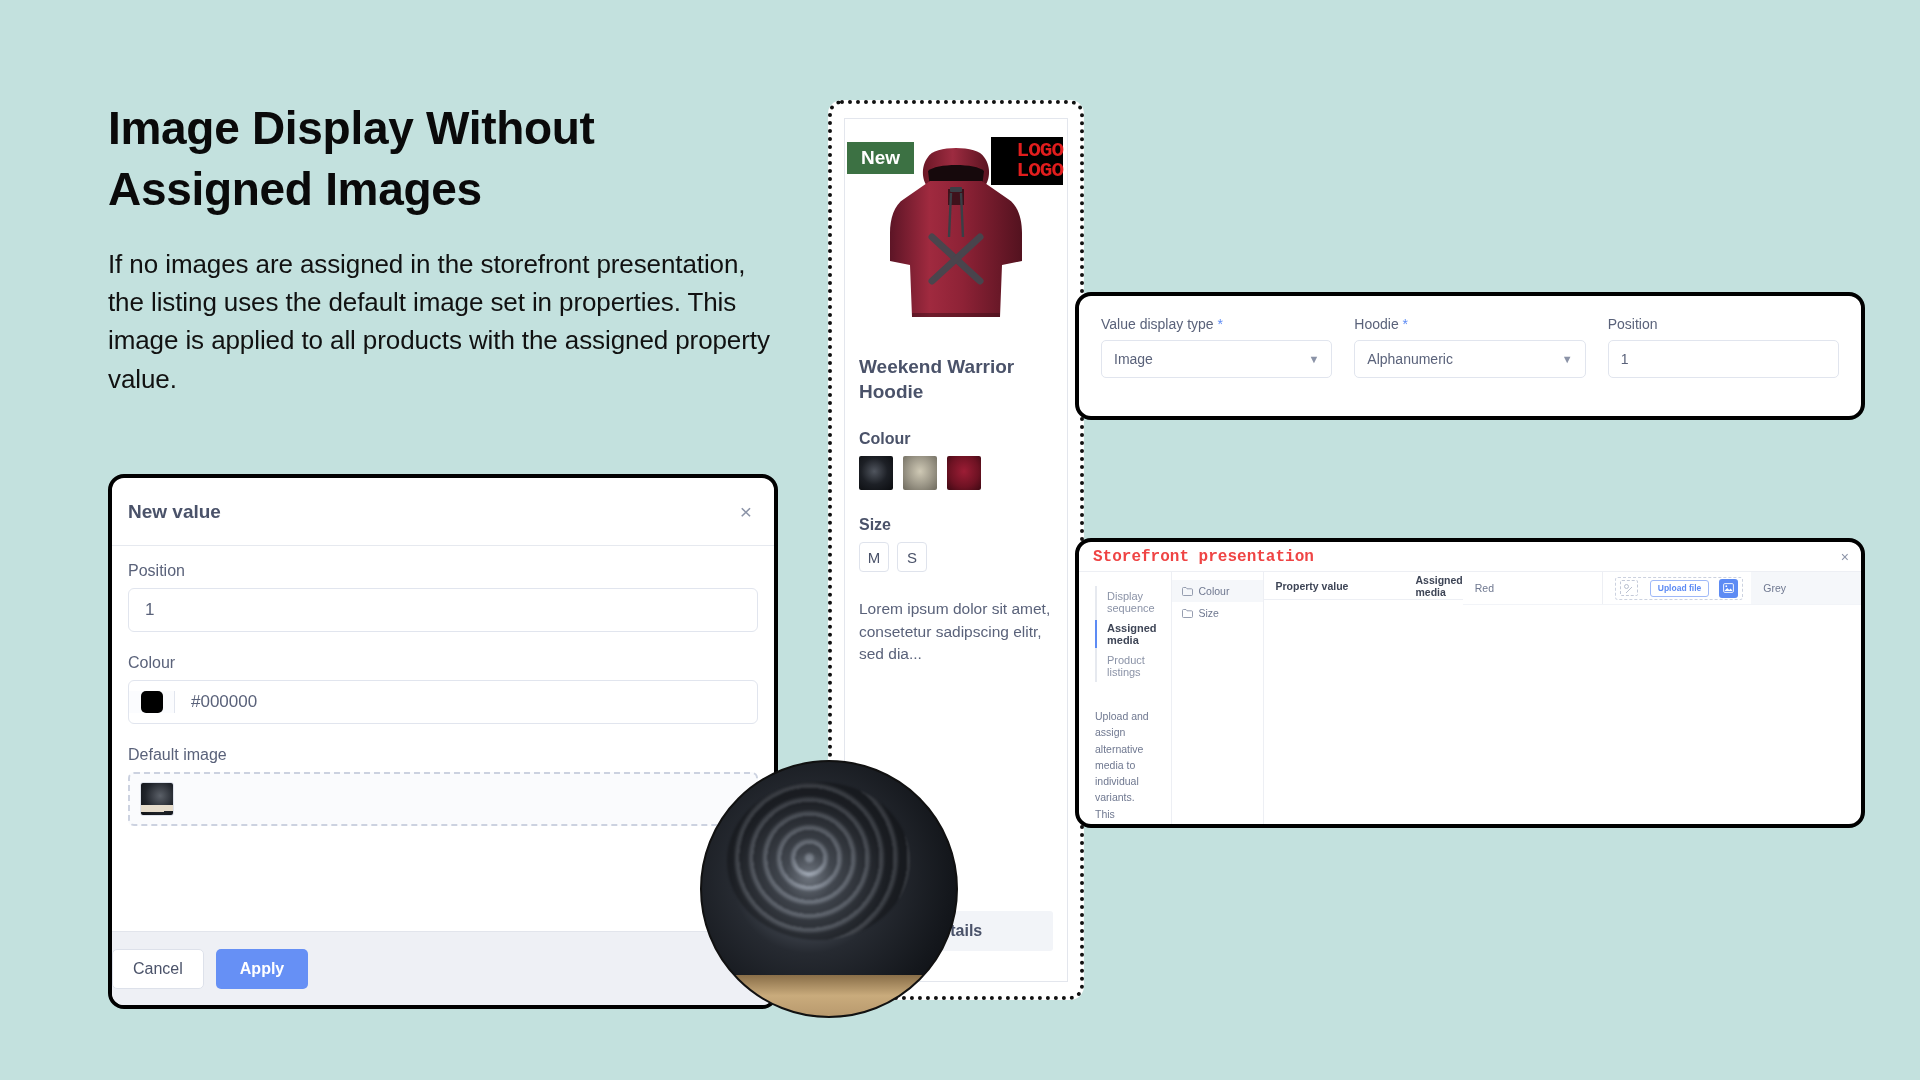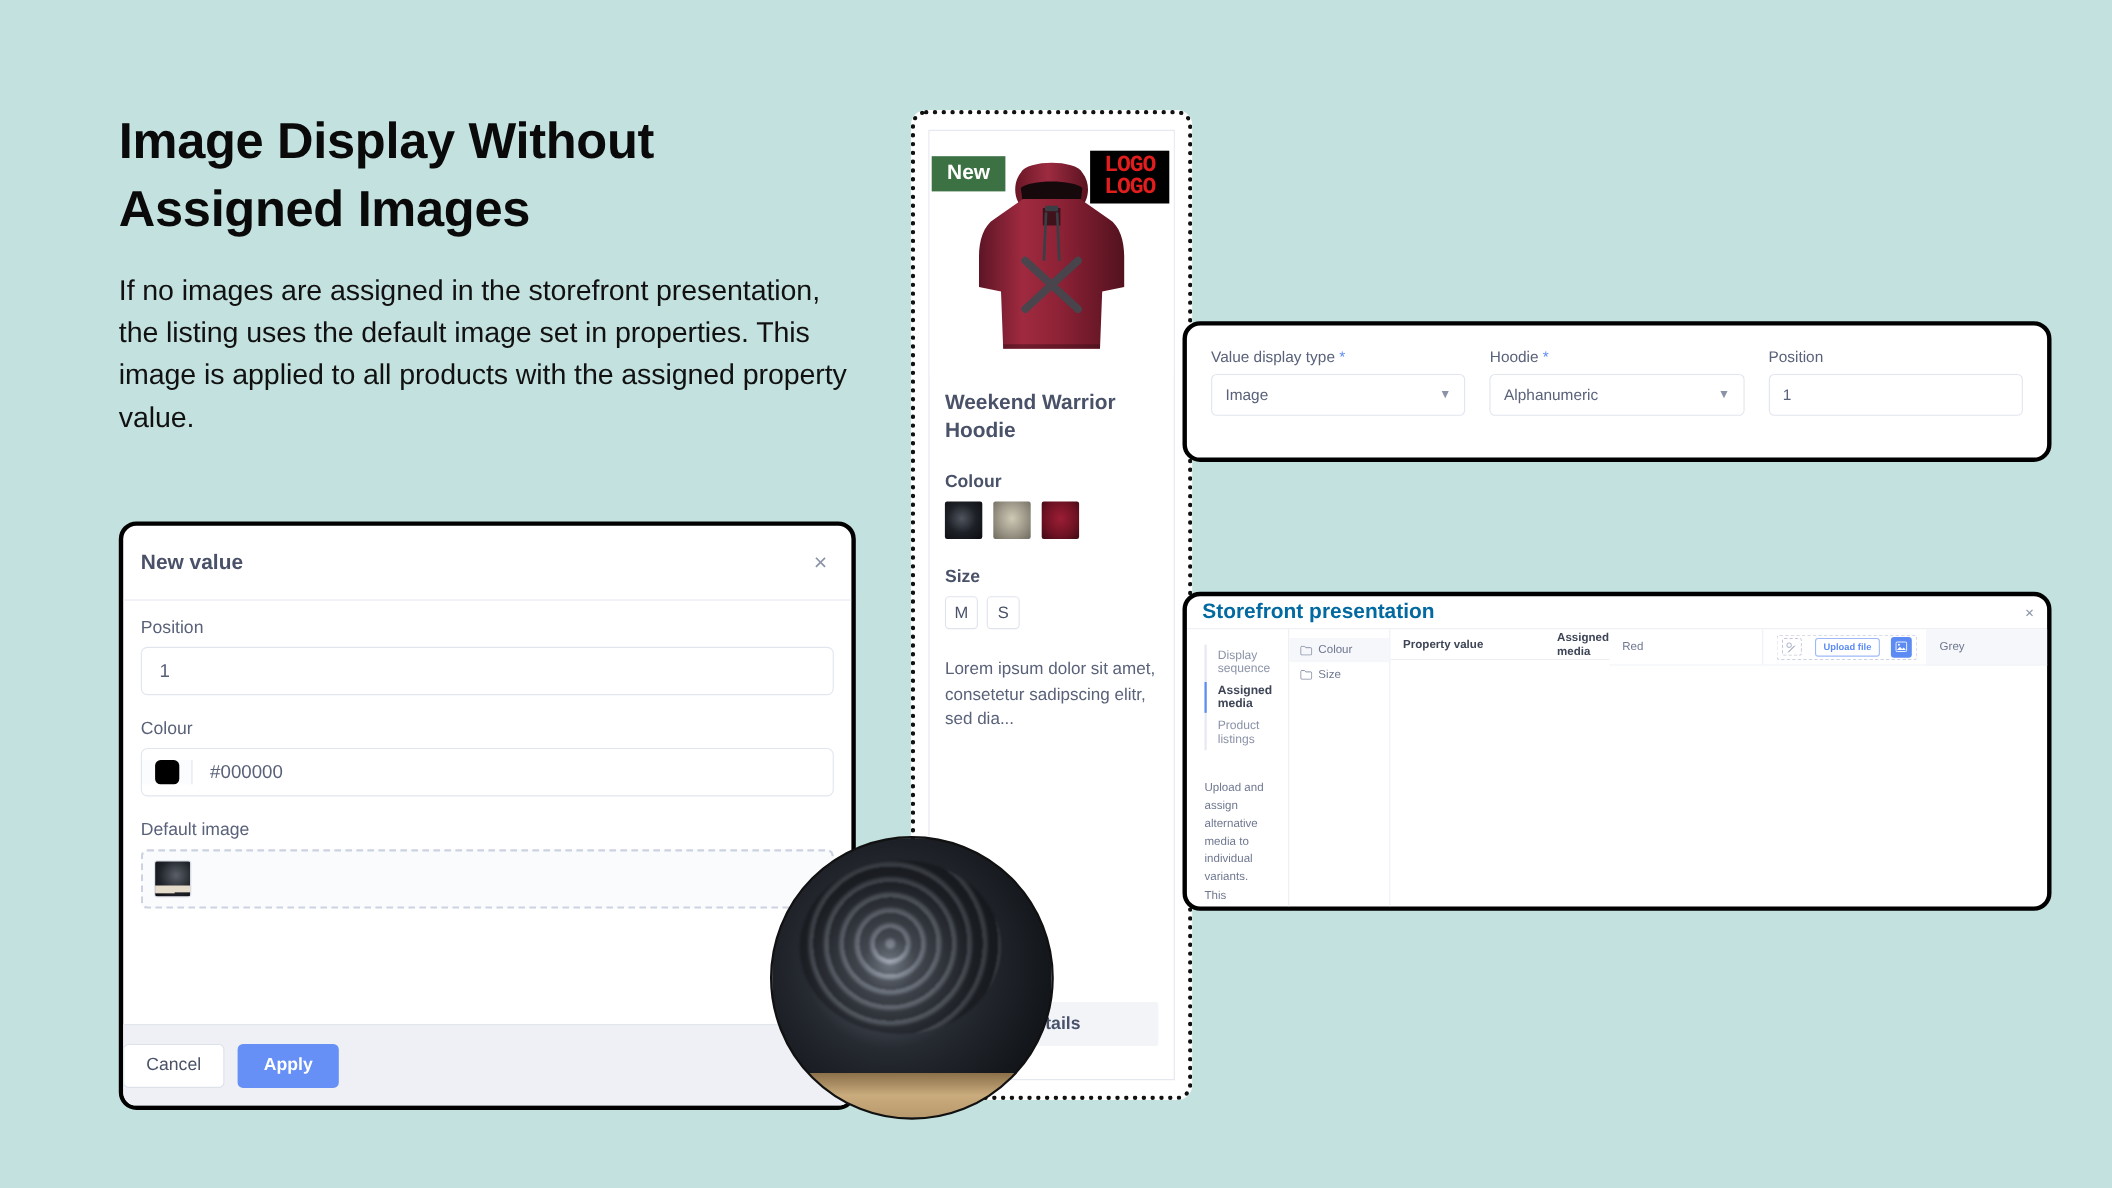--- a/index.html
+++ b/index.html
@@ -100,21 +100,21 @@
   }
   .hero { position: relative; height: 222px; background: #fff; }
   .badge-new {
     position: absolute; left: 2px; top: 23px; background: #3c7143; color: #fff;
     font-size: 19px; font-weight: bold; padding: 5px 14px; z-index: 3;
   }
   .logo-box {
     position: absolute; right: 4px; top: 18px; width: 72px; height: 48px;
     background: #000; color: #e11d1d; font-weight: bold; font-size: 21px;
     line-height: 0.97; letter-spacing: -1px; z-index: 3;
-    display: flex; flex-direction: column; align-items: center; justify-content: center;
+    display: flex; flex-direction: column; align-items: flex-end; justify-content: center;
     font-family: "Liberation Mono", monospace;
   }
   .hoodie {
     position: absolute; left: 50%; top: 22px; transform: translateX(-50%);
     width: 148px; height: 182px;
   }
   .pcard-body { padding: 14px 14px 0 14px; flex: 1; }
   .p-title { font-size: 19px; font-weight: bold; color: #4a5269; line-height: 1.3; }
   .sec-label { font-size: 16px; font-weight: bold; color: #4a5269; margin: 26px 0 8px; }
   .sw-row { display: flex; gap: 10px; }
@@ -175,21 +175,21 @@
 
   
   .panel-sf {
     position: absolute; left: 1075px; top: 538px; width: 790px; height: 290px;
     background: #fff; border: 4px solid #000; border-radius: 16px; overflow: hidden;
   }
   .sf-head {
     height: 30px; display: flex; align-items: center; justify-content: space-between;
     padding: 0 12px 0 14px; border-bottom: 1px solid #edeff4;
   }
-  .sf-title { font-size: 19px; font-weight: bold; color: #0369a1; }
+  .sf-title { font-size: 16px; font-weight: bold; color: #ef4444; font-family: Liberation Mono, monospace; }
   .sf-close { font-size: 14px; color: #8b93a7; cursor: pointer; }
   .sf-cols { display: flex; height: 252px; }
   .sf-nav { width: 192px; border-right: 1px solid #edeff4; padding: 14px 14px 0 16px; }
   .nav-list { border-left: 2px solid #e6e9ef; padding-left: 10px; margin-bottom: 26px; }
   .nav-item { font-size: 11px; color: #8b93a7; padding: 4px 0; cursor: pointer; }
   .nav-item.active { color: #3e4556; font-weight: bold; }
   .nav-accent { position: relative; }
   .nav-accent::before {
     content: ""; position: absolute; left: -12px; top: 2px; bottom: 2px;
     width: 2px; background: #5d8bf4;

